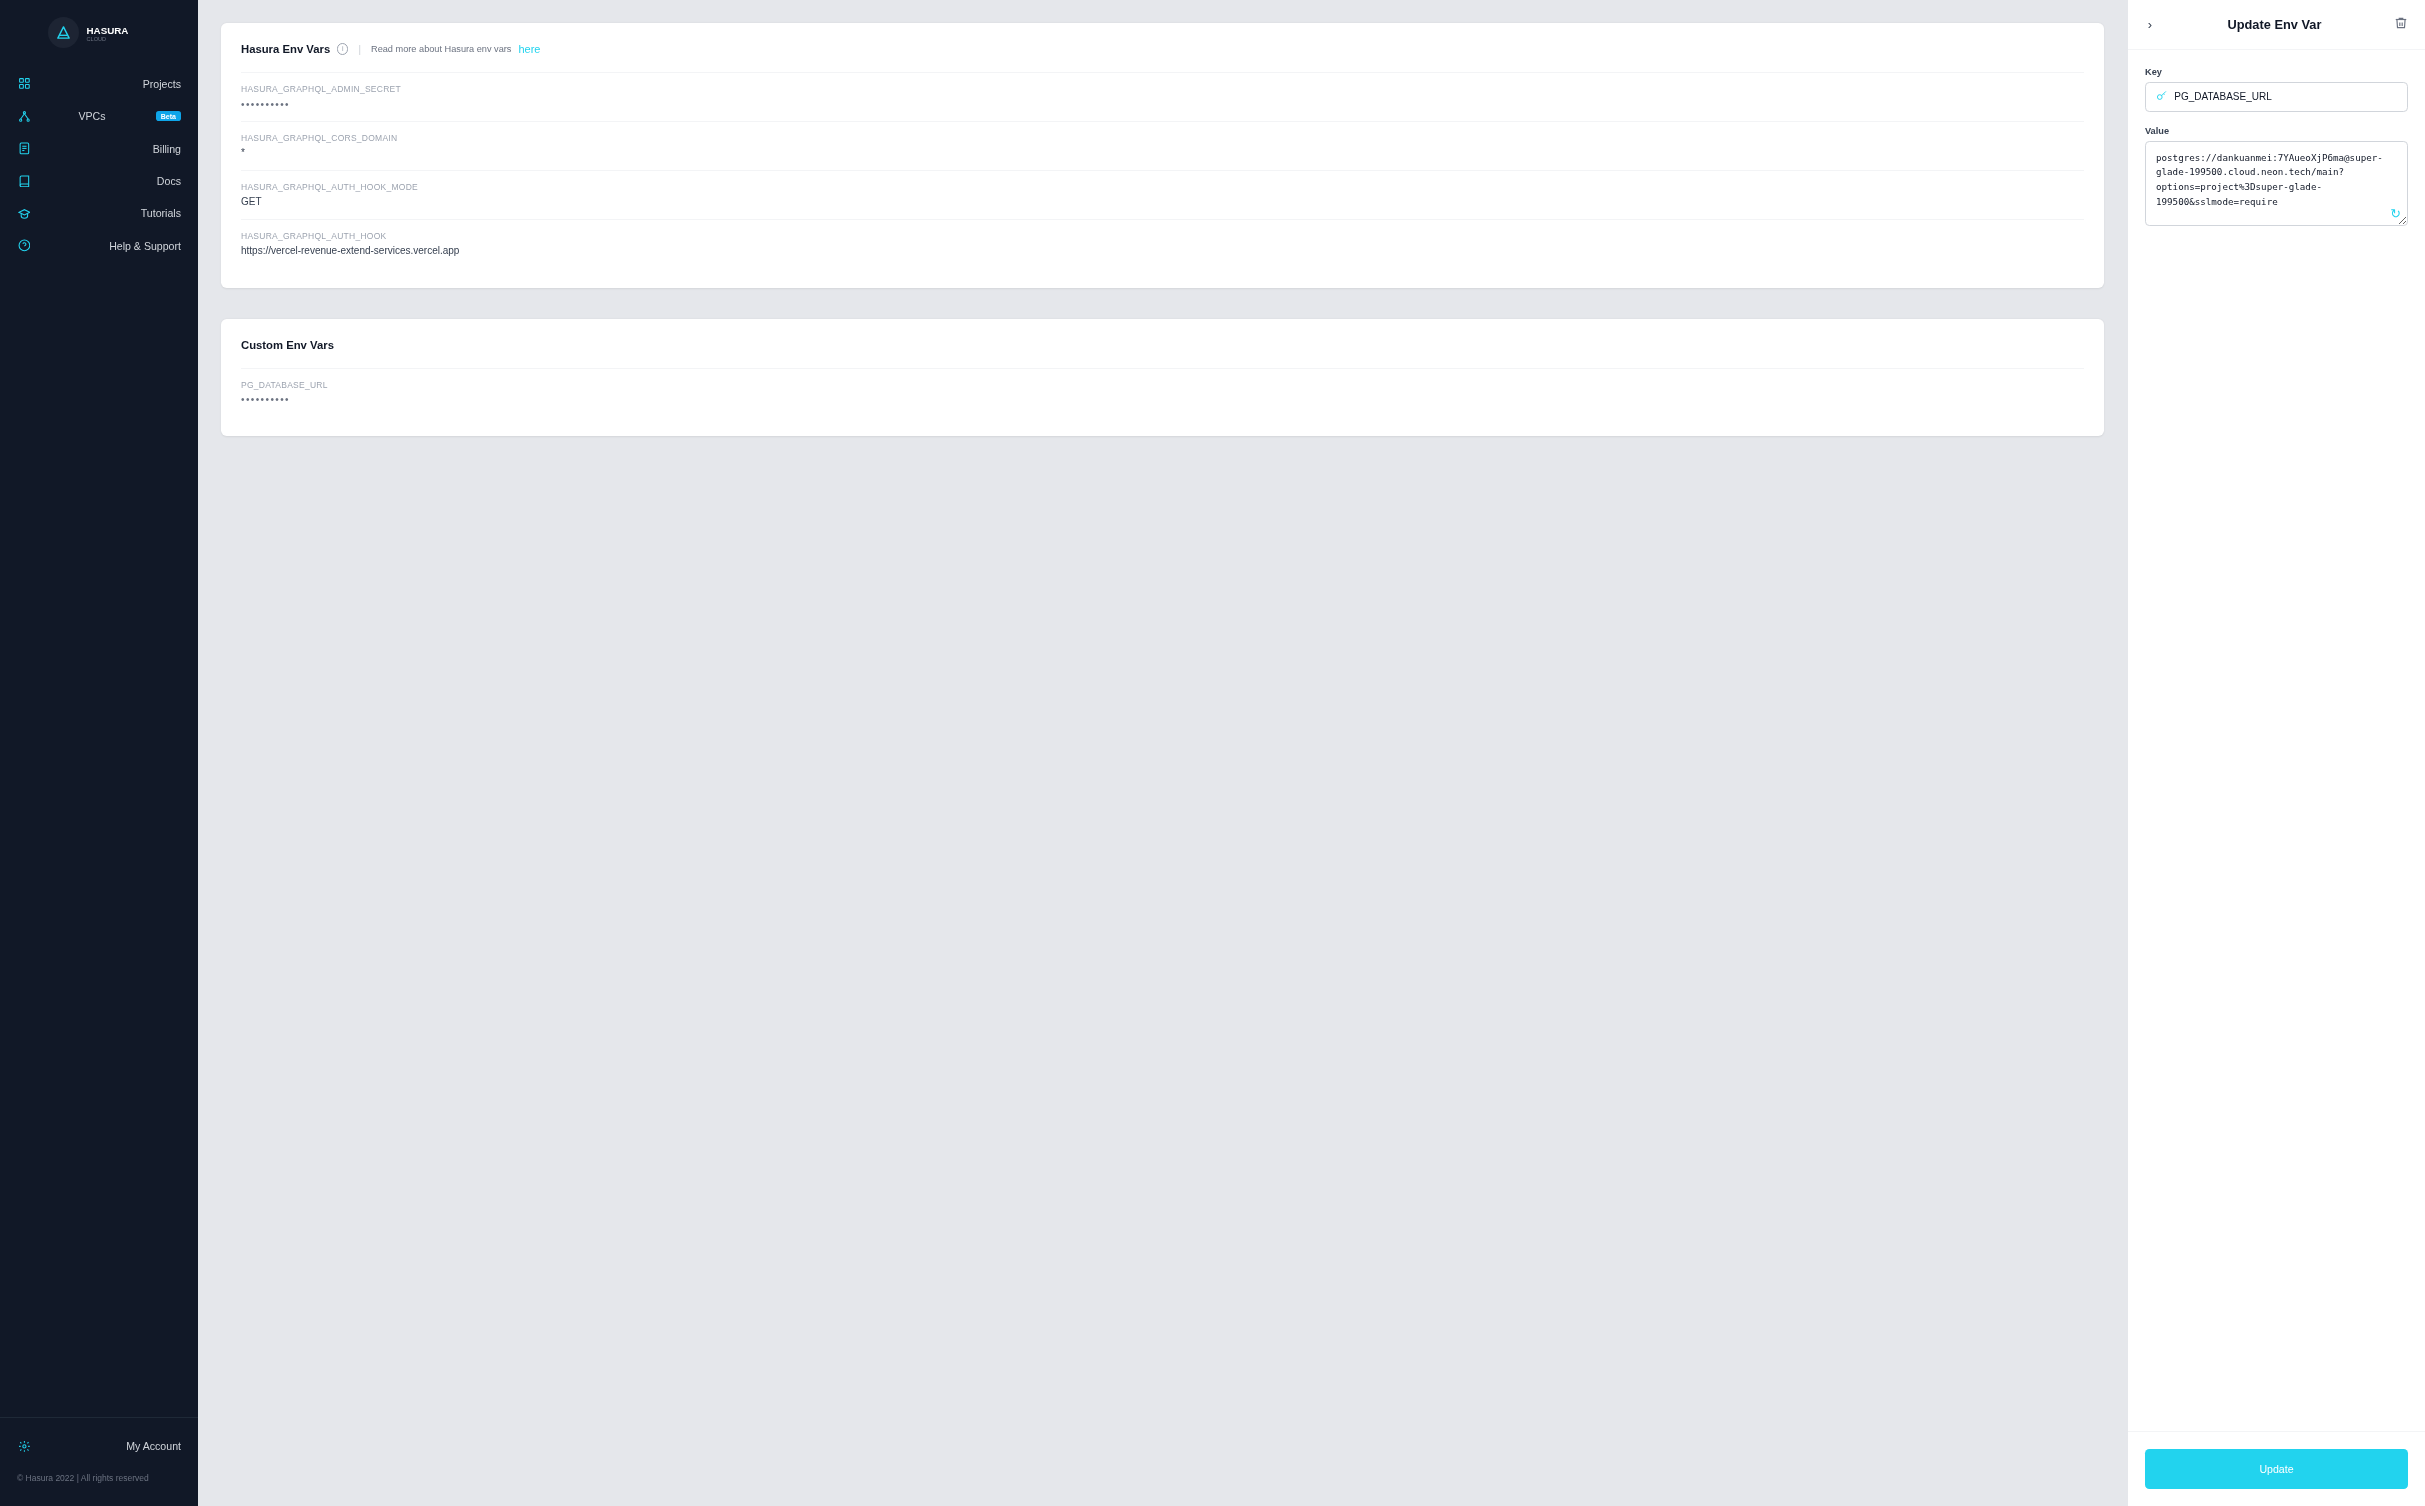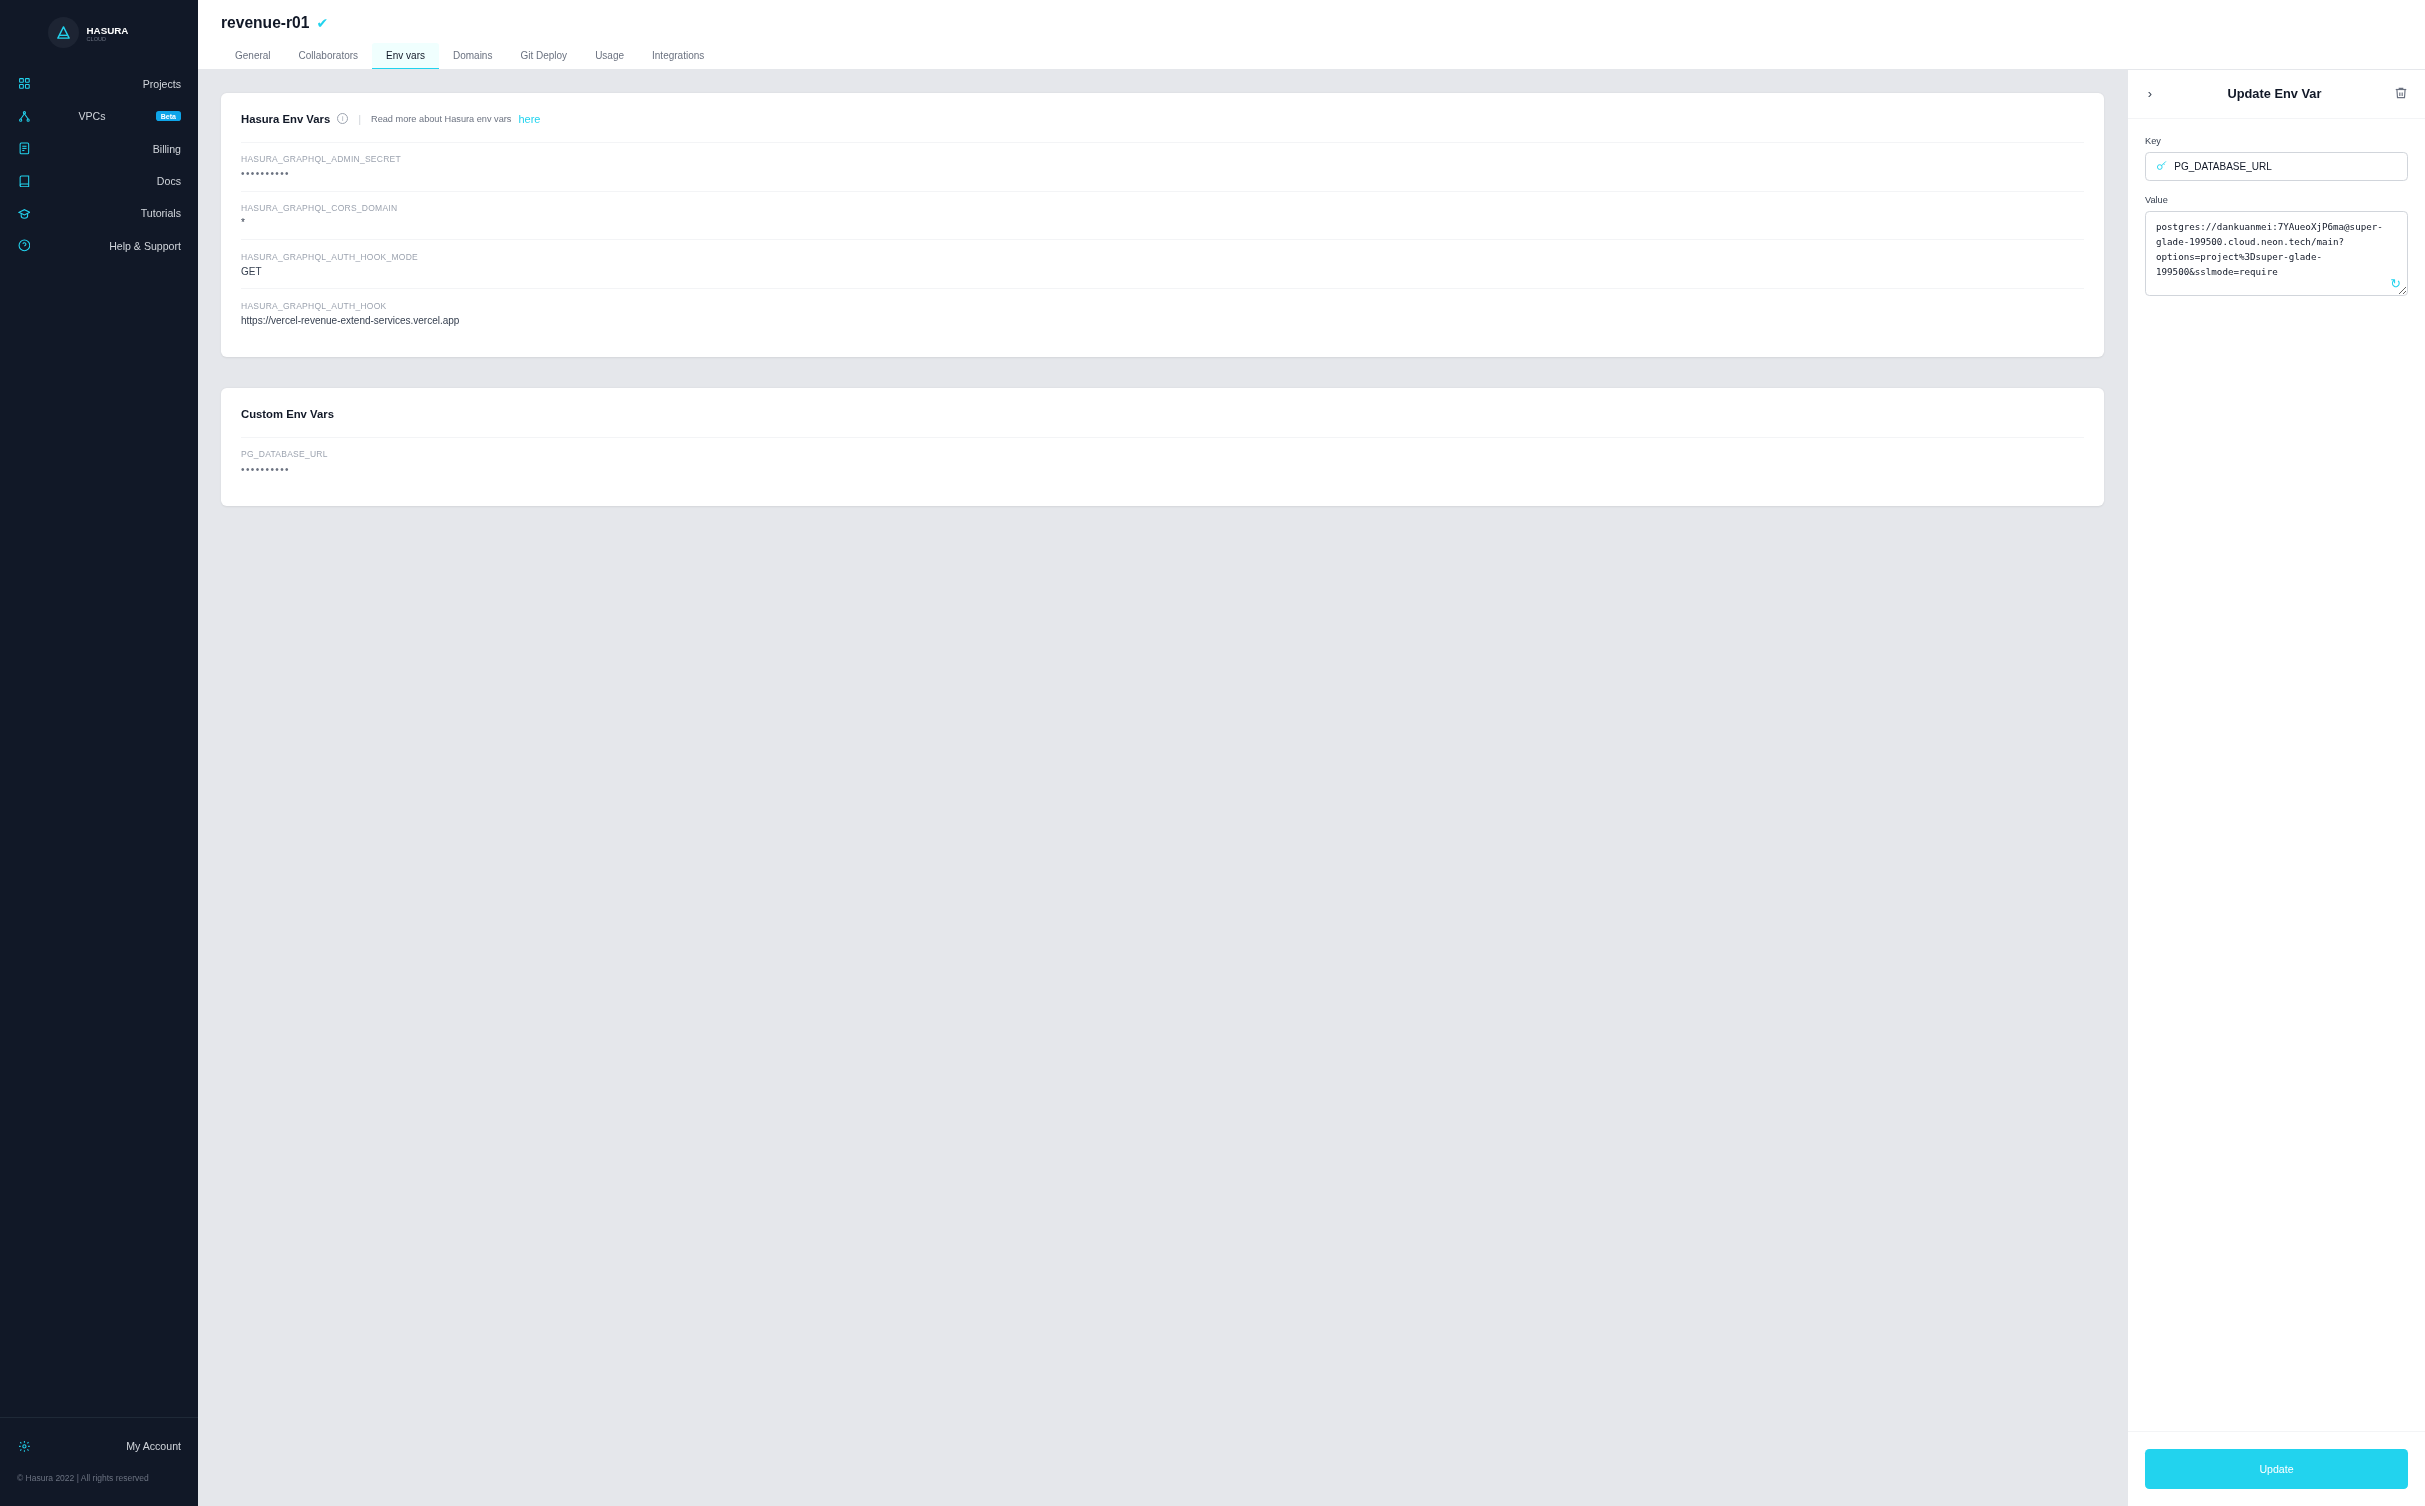--- a/index.html
+++ b/index.html
@@ -215,21 +215,21 @@
       cursor: pointer;
       color: #6b7280;
     }
     .panel-body {
       flex: 1;
       padding: 17px;
       overflow-y: auto;
     }
     .field-label {
       font-size: 9.2px;
-      font-weight: 400;
+      font-weight: 700;
       color: #374151;
       margin-bottom: 5.7px;
     }
     .field-input {
       width: 100%;
       padding: 7px 10px;
       border: 0.7px solid #d1d5db;
       border-radius: 4.3px;
       font-size: 10px;
       color: #111827;
@@ -380,35 +380,20 @@
           </svg>
       </span>
       <span class="nav-label">My Account</span>
     </div>
     <div class="sidebar-footer">© Hasura 2022  |  All rights reserved</div>
   </div>
 </nav>
 
 <div class="main-content">
 
-  <div class="project-area">
-    <div class="project-title-row">
-      <span class="project-title">revenue-r01</span>
-      <span class="verified-icon">✔︎</span>
-    </div>
-    <div class="project-tabs">
-      <div class="tab">General</div>
-      <div class="tab">Collaborators</div>
-      <div class="tab active">Env vars</div>
-      <div class="tab">Domains</div>
-      <div class="tab">Git Deploy</div>
-      <div class="tab">Usage</div>
-      <div class="tab">Integrations</div>
-    </div>
-  </div>
 
   <div class="content-area">
     <div class="page-content">
       <div class="main-col">
 
         <div class="card">
           <div class="card-title-row">
             <span class="card-title">Hasura Env Vars</span>
             <span class="info-icon">i</span>
             <span class="separator">|</span>

